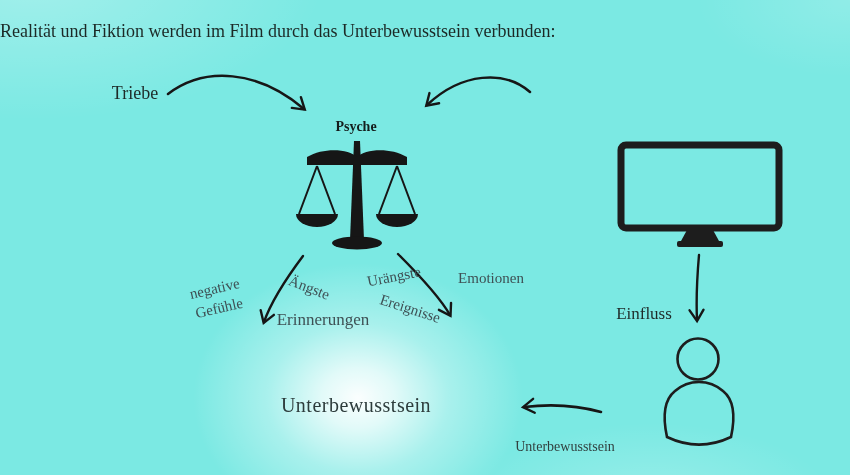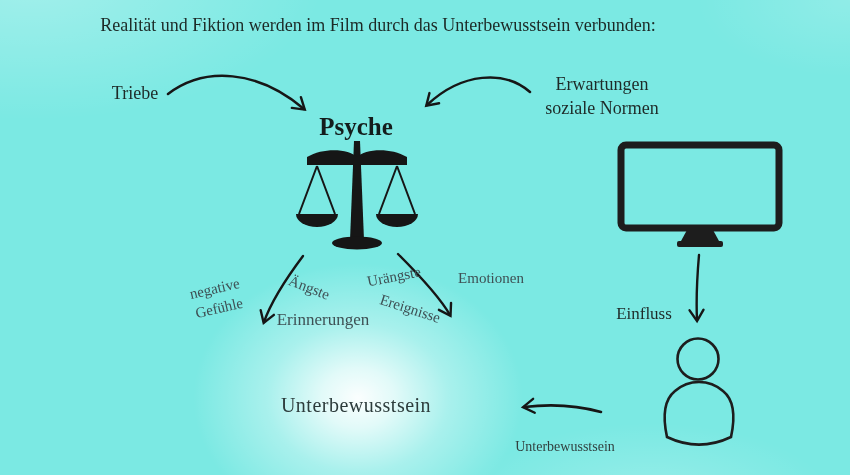--- a/index.html
+++ b/index.html
@@ -13,23 +13,23 @@
       #7BE9E3;
   }
   .glow{
     position:absolute;left:358px;top:398px;width:330px;height:270px;
     transform:translate(-50%,-50%);border-radius:50%;
     background:radial-gradient(closest-side, rgba(255,255,255,0.97) 0%, rgba(255,255,255,0.78) 22%, rgba(255,255,255,0.35) 55%, rgba(255,255,255,0) 100%);
   }
   .overlay{position:absolute;left:0;top:0;width:850px;height:475px;}
   .lbl{position:absolute;white-space:nowrap;color:#1e2a28;}
   .center{transform:translate(-50%,-50%);text-align:center;}
-  .title{position:absolute;left:0;top:15px;width:756px;text-align:center;font-size:18px;color:#1c2926;}
+  .title{position:absolute;left:0;top:21px;width:756px;text-align:left;font-size:18px;color:#1c2926;}
   .big{font-size:18px;}
-  .psyche{font-size:25px;font-weight:bold;color:#141d1c;}
+  .psyche{font-size:14px;font-weight:bold;color:#141d1c;}
   .muted{color:#3e5054;font-size:15px;}
   .two-line{line-height:1.32;}
   .unter{font-size:20px;color:#2d3c3c;letter-spacing:0.5px;}
   .small{font-size:14px;color:#31403f;line-height:1.26;}
   .einfluss{font-size:17px;color:#1e2a28;margin-top:28px;}
   .line{display:block;}
 </style>
 </head>
 <body>
 
@@ -89,24 +89,20 @@
       <path d="M601,412 C576,405 549,404 524,407" fill="none" stroke="#161616" stroke-width="2.6" stroke-linecap="round" marker-end="url(#ah)"></path>
     </g>
   </svg>
 
   <div class="title">Realität und Fiktion werden im Film durch das Unterbewusstsein verbunden:</div>
 
   <div class="lbl big center" style="left:135px;top:93px;text-align:center;">Triebe</div>
 
   <div class="lbl psyche center" style="left:356px;top:127px;">Psyche</div>
 
-  <div class="lbl big center two-line" style="left:602px;top:97px;">
-    <span class="line">Erwartungen</span>
-    <span class="line">soziale Normen</span>
-  </div>
 
   <div class="lbl muted center two-line" style="left:217px;top:299px;transform:translate(-50%,-50%) rotate(-13deg);">
     <span class="line">negative</span>
     <span class="line">Gefühle</span>
   </div>
 
   <div class="lbl muted center" style="left:309px;top:288px;transform:translate(-50%,-50%) rotate(21deg);">Ängste</div>
 
   <div class="lbl muted center" style="left:323px;top:320px;font-size:17px;">Erinnerungen</div>
 

